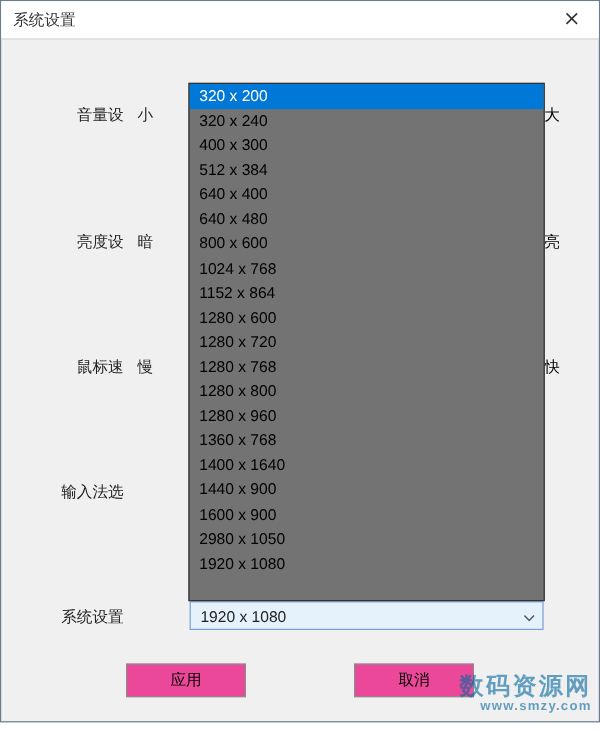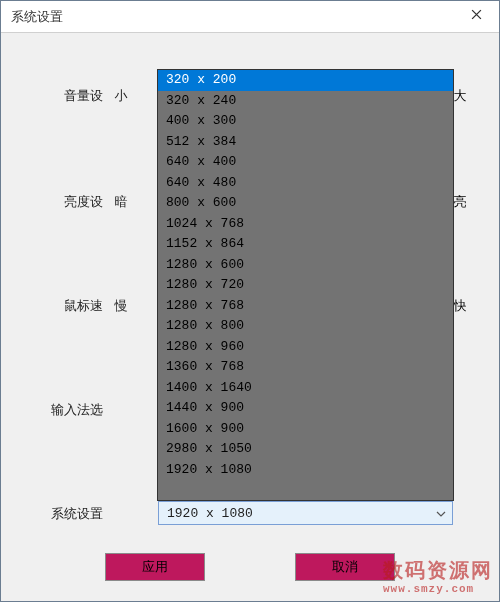--- a/index.html
+++ b/index.html
@@ -12,21 +12,20 @@
     overflow: hidden;
     position: relative;
   }
   .window {
     width: 500px;
     height: 602px;
     border: 1px solid #6b7d91;
     background: #f0f0f0;
     display: flex;
     flex-direction: column;
-    font-family: Liberation Mono, monospace;
   }
   .titlebar {
     height: 32px;
     background: #fff;
     border-bottom: 1px solid #d0d0d0;
     display: flex;
     align-items: center;
     padding-left: 10px;
     color: #333;
   }
@@ -124,39 +123,40 @@
     right: 0;
     bottom: 20px;
     display: flex;
     justify-content: center;
     gap: 90px;
   }
   .btn {
     width: 100px;
     height: 28px;
     border: 1px solid #8a8a8a;
-    background: #be185d;
+    background: #ec4899;
     display: flex;
     align-items: center;
     justify-content: center;
     cursor: pointer;
     font-family: inherit;
     font-size: 13px;
   }
 
   .watermark {
     position: absolute;
     right: 6px;
     bottom: 6px;
-    color: #b91c1c;
+    color: #0369a1;
     font-size: 20px;
     letter-spacing: 2px;
     font-weight: bold;
     pointer-events: none;
     opacity: 0.6;
+    text-align: right;
     line-height: 1.1;
   }
   .watermark small {
     display:block;
     font-size: 11px;
     letter-spacing: 1px;
   }
 </style>
 </head>
 <body>

